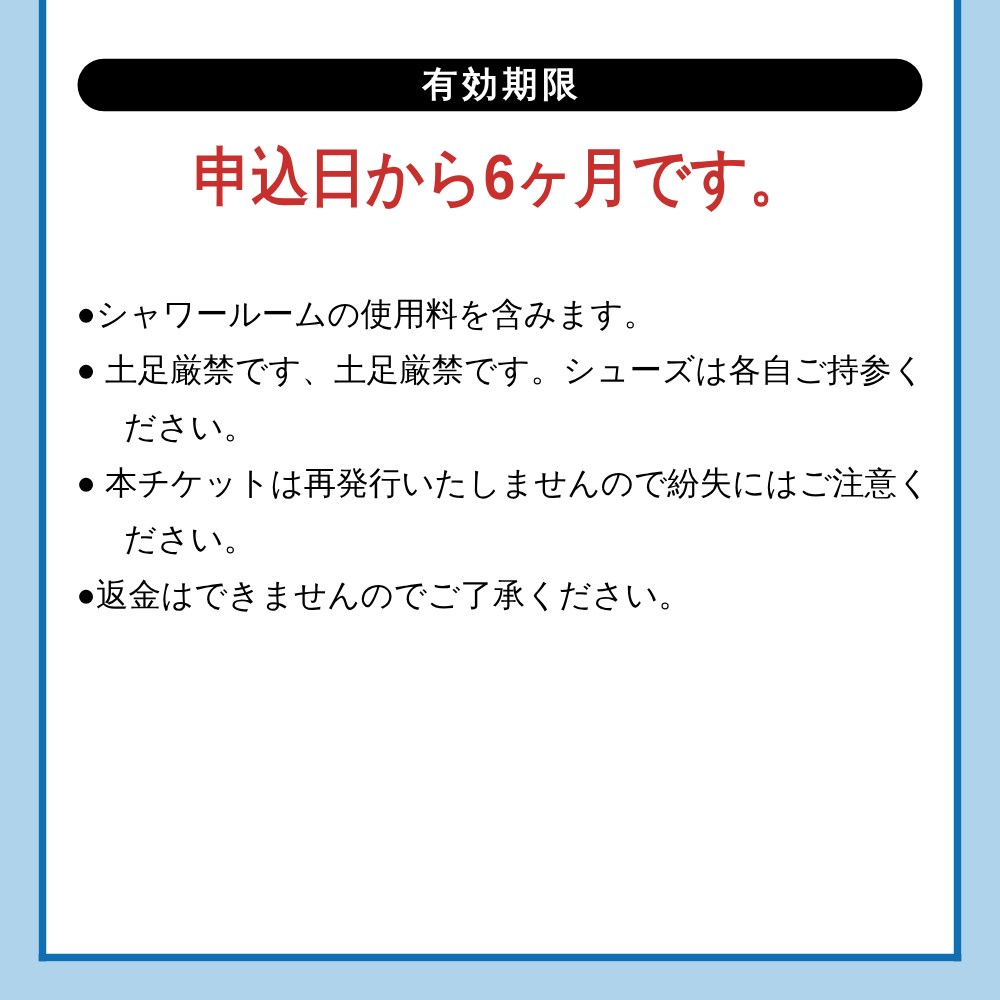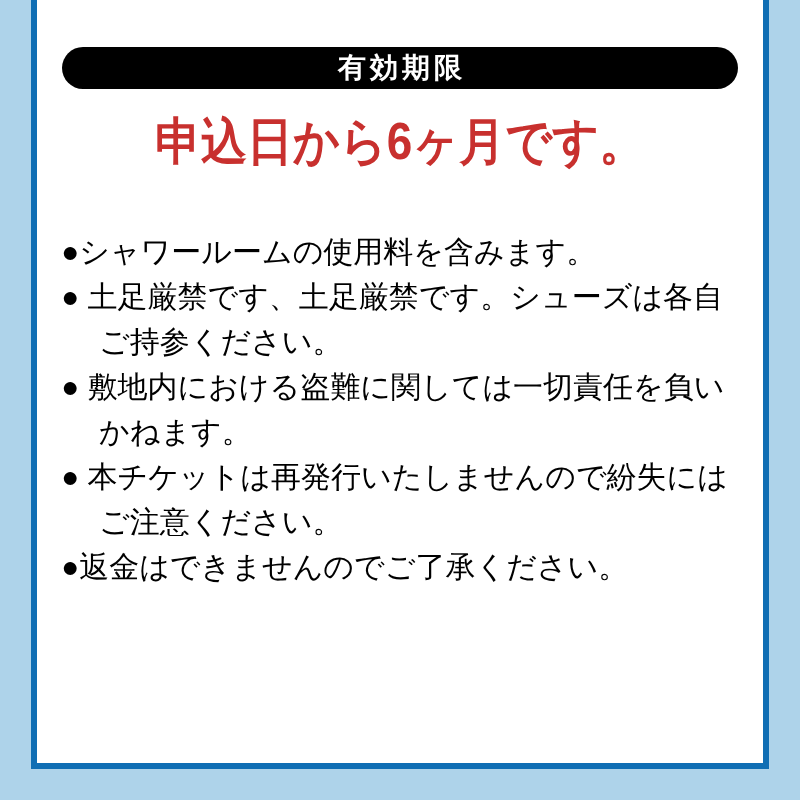--- a/index.html
+++ b/index.html
@@ -61,21 +61,21 @@
     font-weight: bold;
     color: var(--highlight-red, #c8302e);
     white-space: nowrap;
     transform: scaleX(0.9);
     line-height: 1;
   }
   .notes {
     margin-top: 36px;
     padding: 0 10px 0 62px;
     color: var(--body-text, #000000);
-    font-size: 30px;
+    font-size: 26px;
     line-height: 45px;
   }
   .note-item {
     text-indent: -38px;
   }
   .bullet {
     display: inline;
   }
 </style>
 </head>
@@ -89,19 +89,18 @@
     </div>
 
     <div class="statement-wrap">
       <span class="statement">申込日から6ヶ月です。</span>
     </div>
 
 
     <div class="notes">
       <div class="note-item"><span class="bullet">●</span><span>シャワールームの使用料を含みます。</span></div>
       <div class="note-item"><span class="bullet">●</span><span> 土足厳禁です、土足厳禁です。シューズは各自ご持参ください。</span></div>
-      <div class="note-item"><span class="bullet">●</span><span> 敷地内における盗難に関しては一切責任を負いかねます。</span></div>
       <div class="note-item"><span class="bullet">●</span><span> 本チケットは再発行いたしませんので紛失にはご注意ください。</span></div>
       <div class="note-item"><span class="bullet">●</span><span>返金はできませんのでご了承ください。</span></div>
     </div>
 
   </div>
 </div>
 
 </body></html>

